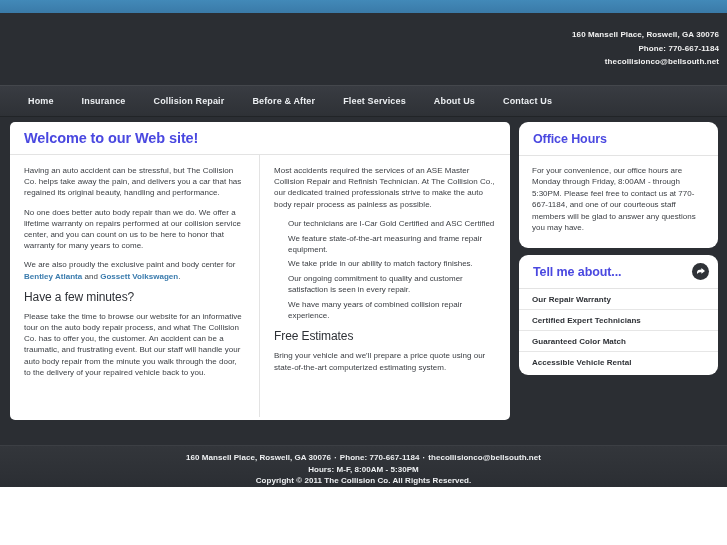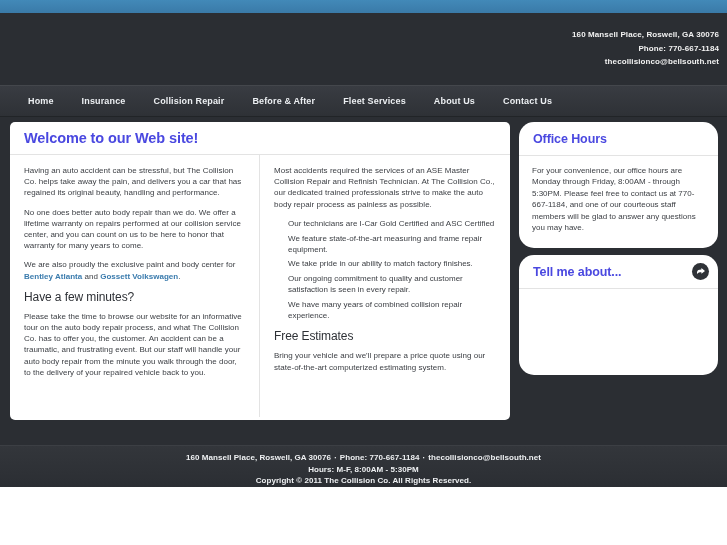--- a/index.html
+++ b/index.html
@@ -185,21 +185,21 @@
     line-height: 11.2px;
     margin-bottom: 3.5px;
   }
 
   
   .side-panel {
     position: absolute;
     left: 519px;
     width: 199px;
     background: #ffffff;
-    border-radius: 15px;
+    border-radius: 9px;
     box-sizing: border-box;
     overflow: hidden;
   }
   .panel-hours { top: 122px; height: 126px; }
   .panel-tell  { top: 255px; height: 120px; }
 
   .panel-head {
     height: 34px;
     border-bottom: 1px solid #e3e3e3;
     display: flex;
@@ -343,20 +343,26 @@
 
   <div class="side-panel panel-tell">
     <div class="panel-head">
       <div class="panel-title">Tell me about...</div>
       <div class="arrow-badge">
         <svg width="10" height="9" viewBox="0 0 10 9">
           <path d="M1 5.4 C1 3.2 3 2.6 5.4 2.6 L5.4 1.1 L9 3.9 L5.4 6.7 L5.4 5.2 C3.4 5.2 2 5.6 1 6.9 Z" fill="#ffffff"></path>
         </svg>
       </div>
     </div>
+    <div class="link-list">
+      <div class="link-row">Our Repair Warranty</div>
+      <div class="link-row">Certified Expert Technicians</div>
+      <div class="link-row">Guaranteed Color Match</div>
+      <div class="link-row">Accessible Vehicle Rental</div>
+    </div>
   </div>
 
   <div class="footer">
     <div><span>160 Mansell Place, Roswell, GA 30076</span><span class="sep">·</span><span>Phone: 770-667-1184</span><span class="sep">·</span><span>thecollisionco@bellsouth.net</span></div>
     <div>Hours: M-F, 8:00AM - 5:30PM</div>
     <div>Copyright © 2011 The Collision Co. All Rights Reserved.</div>
   </div>
 
 </div>
 

